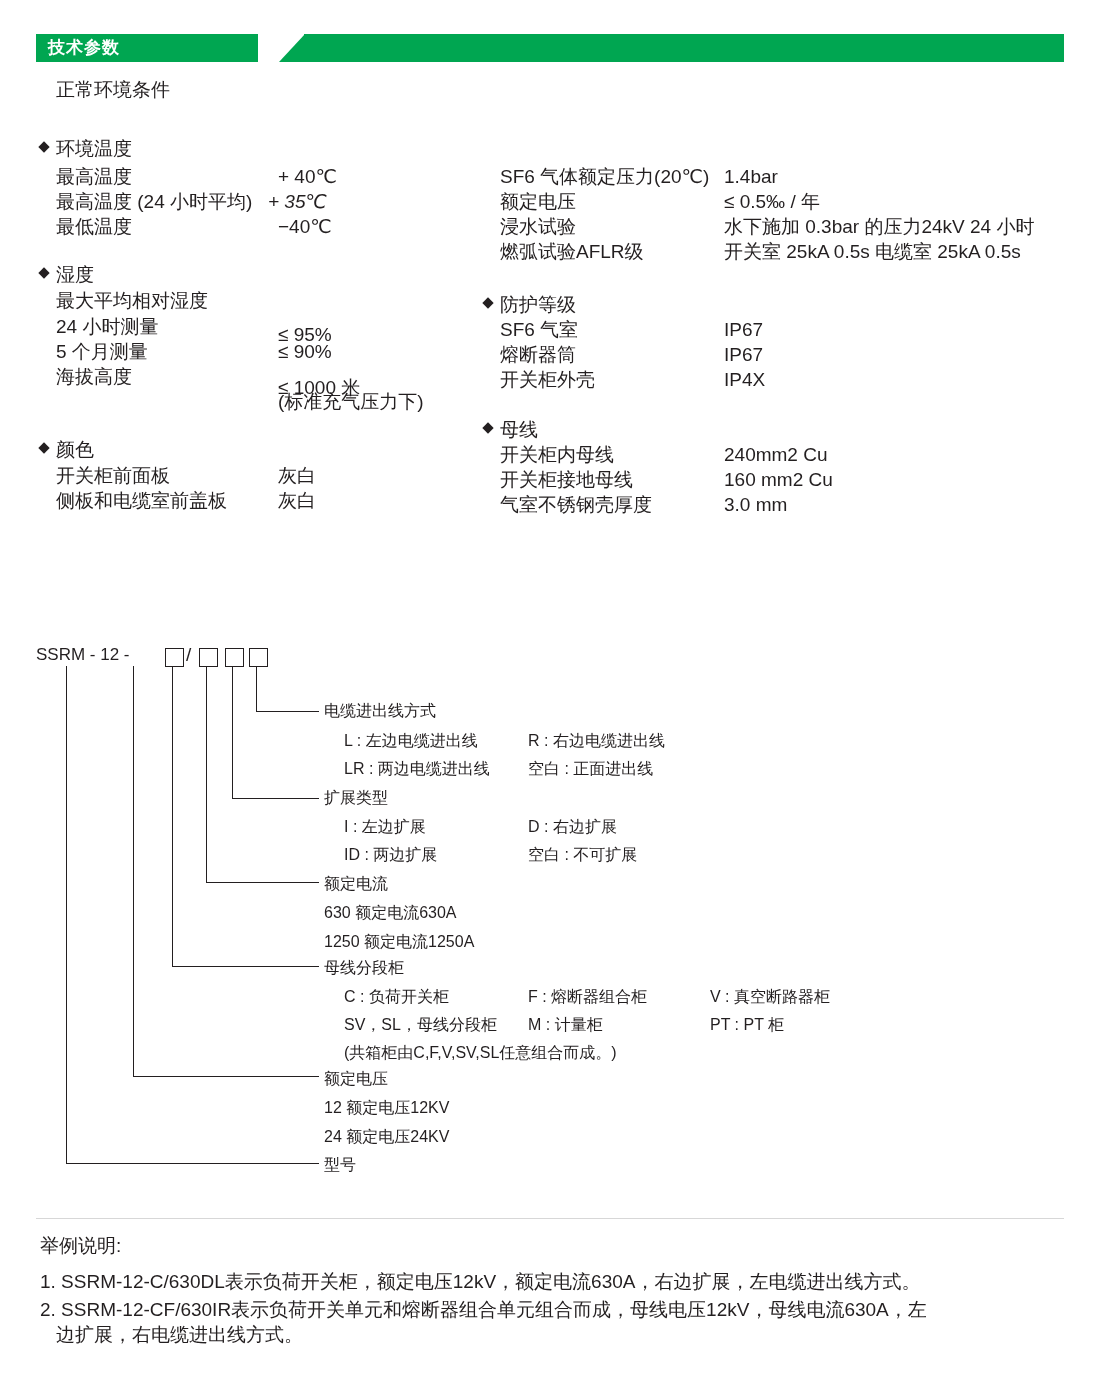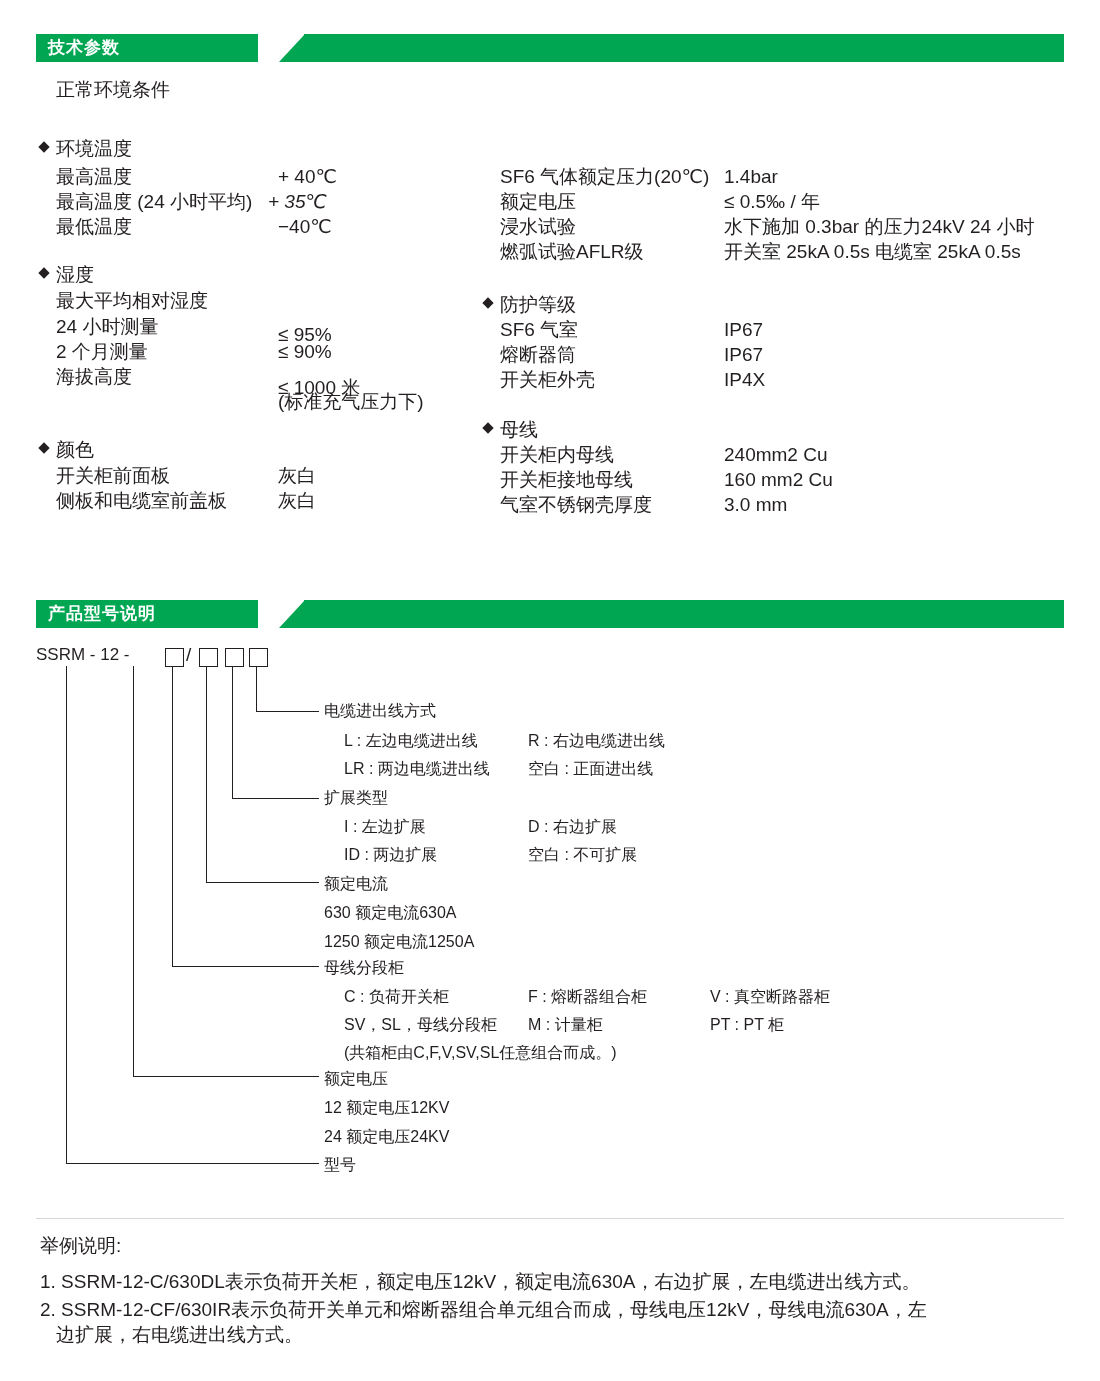--- a/index.html
+++ b/index.html
@@ -134,21 +134,21 @@
   <div class="t sz15" style="left:724px; top:217px;">水下施加 0.3bar 的压力24kV 24 小时</div>
   <div class="t sz15" style="left:500px; top:242px;">燃弧试验AFLR级</div>
   <div class="t sz15" style="left:724px; top:242px;">开关室 25kA 0.5s 电缆室 25kA 0.5s</div>
 
   <div class="diamond" style="left:40px; top:269px;"></div>
   <div class="t sz15" style="left:56px; top:265px;">湿度</div>
 
   <div class="t sz15" style="left:56px; top:291px;">最大平均相对湿度</div>
   <div class="t sz15" style="left:56px; top:317px;">24 小时测量</div>
   <div class="t sz15" style="left:278px; top:317px;margin-top:8px;">≤ 95%</div>
-  <div class="t sz15" style="left:56px; top:342px;">2 个月测量</div>
+  <div class="t sz15" style="left:56px; top:342px;">5 个月测量</div>
   <div class="t sz15" style="left:278px; top:342px;">≤ 90%</div>
   <div class="t sz15" style="left:56px; top:367px;">海拔高度</div>
   <div class="t sz15" style="left:278px; top:378px;">≤ 1000 米</div>
   <div class="t sz15" style="left:278px; top:392px;">(标准充气压力下)</div>
 
   <div class="diamond" style="left:484px; top:299px;"></div>
   <div class="t sz15" style="left:500px; top:295px;">防护等级</div>
   <div class="t sz15" style="left:500px; top:320px;">SF6 气室</div>
   <div class="t sz15" style="left:724px; top:320px;">IP67</div>
   <div class="t sz15" style="left:500px; top:345px;">熔断器筒</div>
@@ -165,26 +165,20 @@
   <div class="t sz15" style="left:500px; top:495px;">气室不锈钢壳厚度</div>
   <div class="t sz15" style="left:724px; top:495px;">3.0 mm</div>
 
   <div class="diamond" style="left:40px; top:444px;"></div>
   <div class="t sz15" style="left:56px; top:440px;">颜色</div>
   <div class="t sz15" style="left:56px; top:466px;">开关柜前面板</div>
   <div class="t sz15" style="left:278px; top:466px;">灰白</div>
   <div class="t sz15" style="left:56px; top:491px;">侧板和电缆室前盖板</div>
   <div class="t sz15" style="left:278px; top:491px;">灰白</div>
 
-  <div class="section-header" style="top:600px;">
-    <div class="bar"></div>
-    <div class="notch2"></div>
-    <div class="notch3"></div>
-    <div class="title">产品型号说明</div>
-  </div>
 
   <div class="t" style="left:36px; top:645px; font-size:17px;">SSRM - 12 -</div>
   <div class="code-box" style="left:165px; top:648px;"></div>
   <div class="t" style="left:186px; top:645px; font-size:19px;">/</div>
   <div class="code-box" style="left:199px; top:648px;"></div>
   <div class="code-box" style="left:225px; top:648px;"></div>
   <div class="code-box" style="left:249px; top:648px;"></div>
 
   <div class="leader" style="left:256px; top:666px; width:62px; height:45px;"></div>
   <div class="leader" style="left:232px; top:666px; width:86px; height:132px;"></div>

